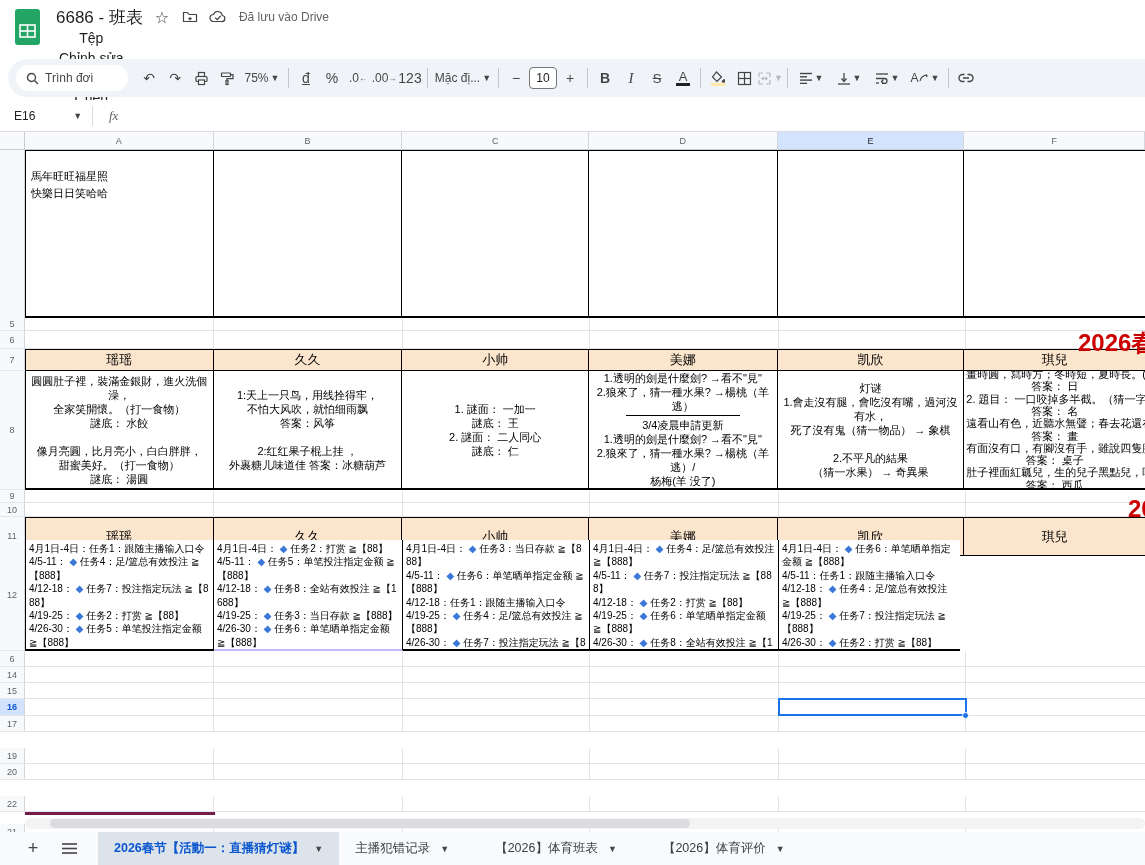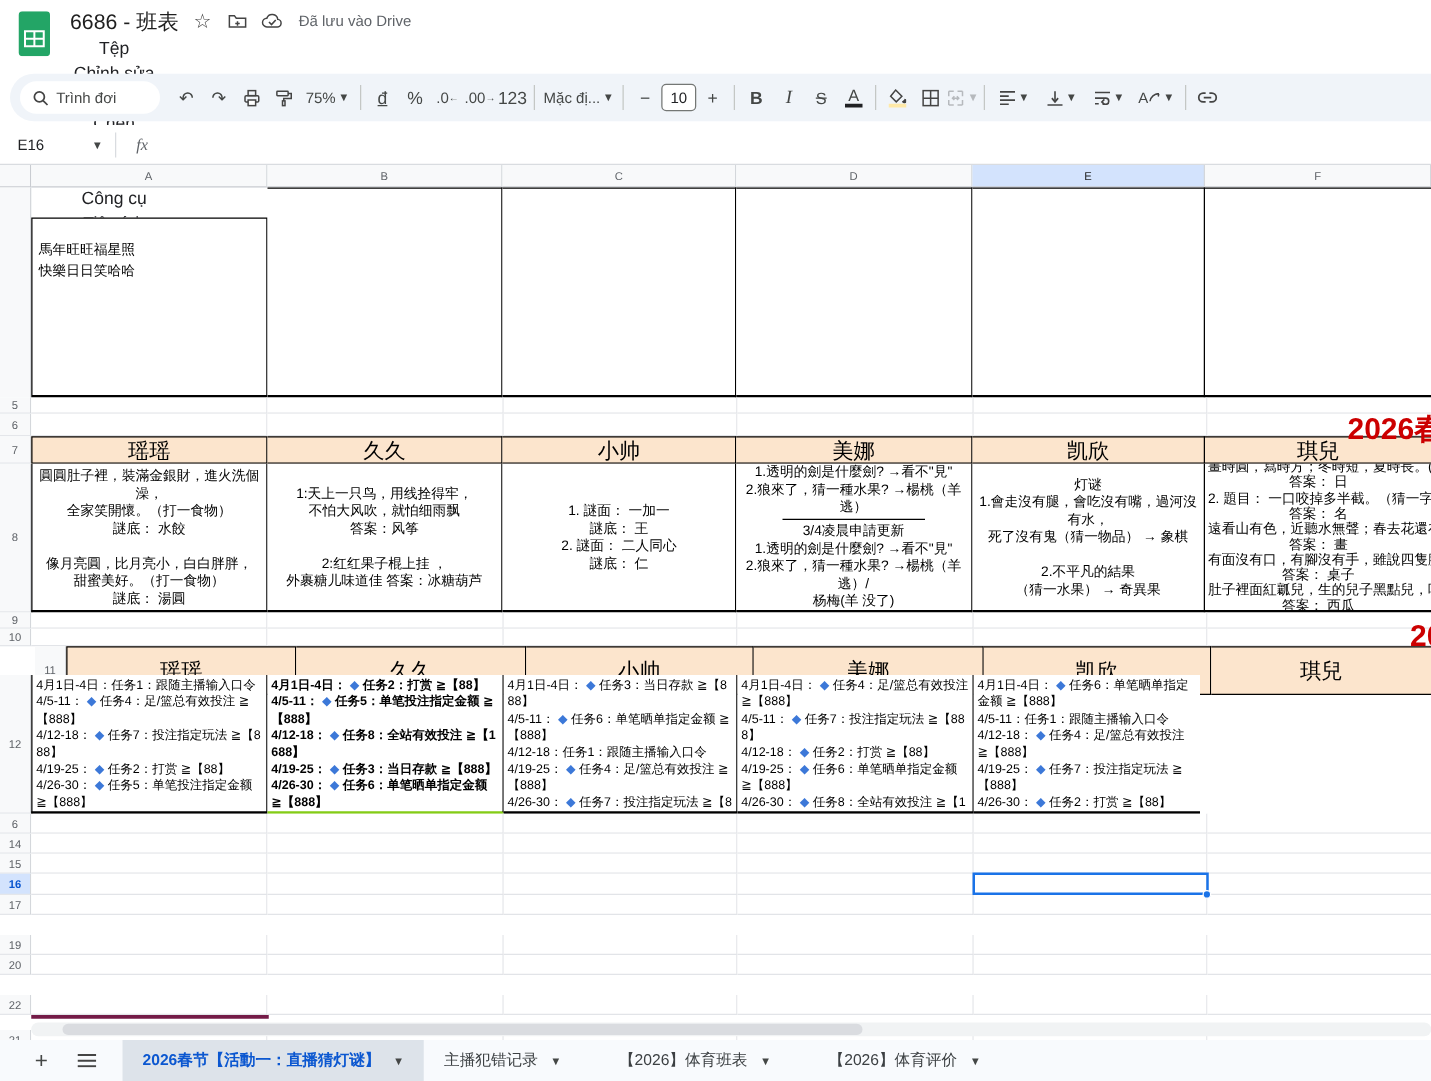--- a/index.html
+++ b/index.html
@@ -59,30 +59,30 @@
   .rowlab.sel { background:#d3e3fd; color:#0b57d0; font-weight:bold; }
 
   .grow { position:absolute; left:0; width:1145px; display:flex; }
   .gc { flex:none; border-right:1px solid #e2e4e8; border-bottom:1px solid #e2e4e8; background:#fff; }
   .wA{width:189px}.wB{width:189px}.wC{width:187px}.wD{width:189px}.wE{width:187px}.wF{width:181px}
 
   
   .blk { border-right:1.5px solid #000; background:#fff; }
   .blk.first { border-left:1.5px solid #000; }
   .hdrcell { background:var(--header-fill,#fce5cd); display:flex; align-items:center; justify-content:center;
-    font-size:17px; color:#000; }
+    font-size:13px; color:#000; }
   .riddle { font-size:11px; color:#000; line-height:14px; text-align:center; white-space:pre-line;
     display:flex; flex-direction:column; justify-content:center; padding:0 2px; overflow:hidden; }
   .riddleF { white-space:pre; line-height:12.3px; justify-content:center; text-align:center; }
   .task { font-size:10px; color:#000; line-height:13.4px; text-align:left; white-space:pre-line;
     word-break:break-all; padding:2px 3px 0 3px; overflow:hidden; }
   .dm { color:var(--diamond-blue,#3c78d8); }
   .sepline { border-top:1px solid #000; width:62%; margin:2px auto; }
 
-  .banner-text { font-size:11px; line-height:17px; color:#000; padding:17px 0 0 5px; white-space:pre-line;margin-top:24px; }
+  .banner-text { font-size:11px; line-height:17px; color:#000; padding:17px 0 0 5px; white-space:pre-line; }
 
   .redlab { position:absolute; color:var(--red-text,#cc0000); font-weight:bold; font-size:24px;
     white-space:nowrap; font-family:"Liberation Sans",sans-serif; }
 
   .selbox { position:absolute; border:2px solid var(--selection-blue,#1a73e8); background:transparent; }
   .fillhandle { position:absolute; width:7px; height:7px; border-radius:50%;
     background:var(--selection-blue,#1a73e8); border:1px solid #fff; }
 
   .purpleline { position:absolute; left:25px; top:812px; width:190px; height:3px; background:var(--purple-line,#741b47); }
 
@@ -389,38 +389,38 @@
   <div class="grow" style="top:503px;height:14px;">
     <div class="rowlab">10</div>
     <div class="gc wA"></div>
       <div class="gc wB"></div>
       <div class="gc wC"></div>
       <div class="gc wD"></div>
       <div class="gc wE"></div>
       <div class="gc wF"></div>
   </div>
 
-  <div class="grow" style="top:517px;height:39px;padding-left:28px;">
+  <div class="grow" style="top:517px;height:39px;">
     <div class="rowlab">11</div>
     <div class="blk first wA hdrcell" style="border-top:1.5px solid #000;border-bottom:1.5px solid #000;">瑶瑶</div>
     <div class="blk wB hdrcell" style="border-top:1.5px solid #000;border-bottom:1.5px solid #000;">久久</div>
     <div class="blk wC hdrcell" style="border-top:1.5px solid #000;border-bottom:1.5px solid #000;">小帅</div>
     <div class="blk wD hdrcell" style="border-top:1.5px solid #000;border-bottom:1.5px solid #000;">美娜</div>
     <div class="blk wE hdrcell" style="border-top:1.5px solid #000;border-bottom:1.5px solid #000;">凯欣</div>
     <div class="blk wF hdrcell" style="border-top:1.5px solid #000;border-bottom:1.5px solid #000;border-right:none;">琪兒</div>
   </div>
 
   <div class="grow" style="top:540px;height:111px;">
     <div class="rowlab">12</div>
     <div class="blk first wA task diamondize" style="border-bottom:2px solid #000;">4月1日-4日：任务1：跟随主播输入口令
 4/5-11： <span class="dm">◆</span> 任务4：足/篮总有效投注 ≧【888】
 4/12-18： <span class="dm">◆</span> 任务7：投注指定玩法 ≧【888】
 4/19-25： <span class="dm">◆</span> 任务2：打赏 ≧【88】
 4/26-30： <span class="dm">◆</span> 任务5：单笔投注指定金额 ≧【888】</div>
-    <div class="blk wB task diamondize" style="border-bottom:2px solid #84cc16;font-weight:bold;">4月1日-4日： <span class="dm">◆</span> 任务2：打赏 ≧【88】
+    <div class="blk wB task diamondize" style="border-bottom:2px solid #c4b5fd;">4月1日-4日： <span class="dm">◆</span> 任务2：打赏 ≧【88】
 4/5-11： <span class="dm">◆</span> 任务5：单笔投注指定金额 ≧【888】
 4/12-18： <span class="dm">◆</span> 任务8：全站有效投注 ≧【1688】
 4/19-25： <span class="dm">◆</span> 任务3：当日存款 ≧【888】
 4/26-30： <span class="dm">◆</span> 任务6：单笔晒单指定金额 ≧【888】</div>
     <div class="blk wC task diamondize" style="border-bottom:2px solid #000;">4月1日-4日： <span class="dm">◆</span> 任务3：当日存款 ≧【888】
 4/5-11： <span class="dm">◆</span> 任务6：单笔晒单指定金额 ≧【888】
 4/12-18：任务1：跟随主播输入口令
 4/19-25： <span class="dm">◆</span> 任务4：足/篮总有效投注 ≧【888】
 4/26-30： <span class="dm">◆</span> 任务7：投注指定玩法 ≧【888】</div>
     <div class="blk wD task diamondize" style="border-bottom:2px solid #000;">4月1日-4日： <span class="dm">◆</span> 任务4：足/篮总有效投注 ≧【888】

